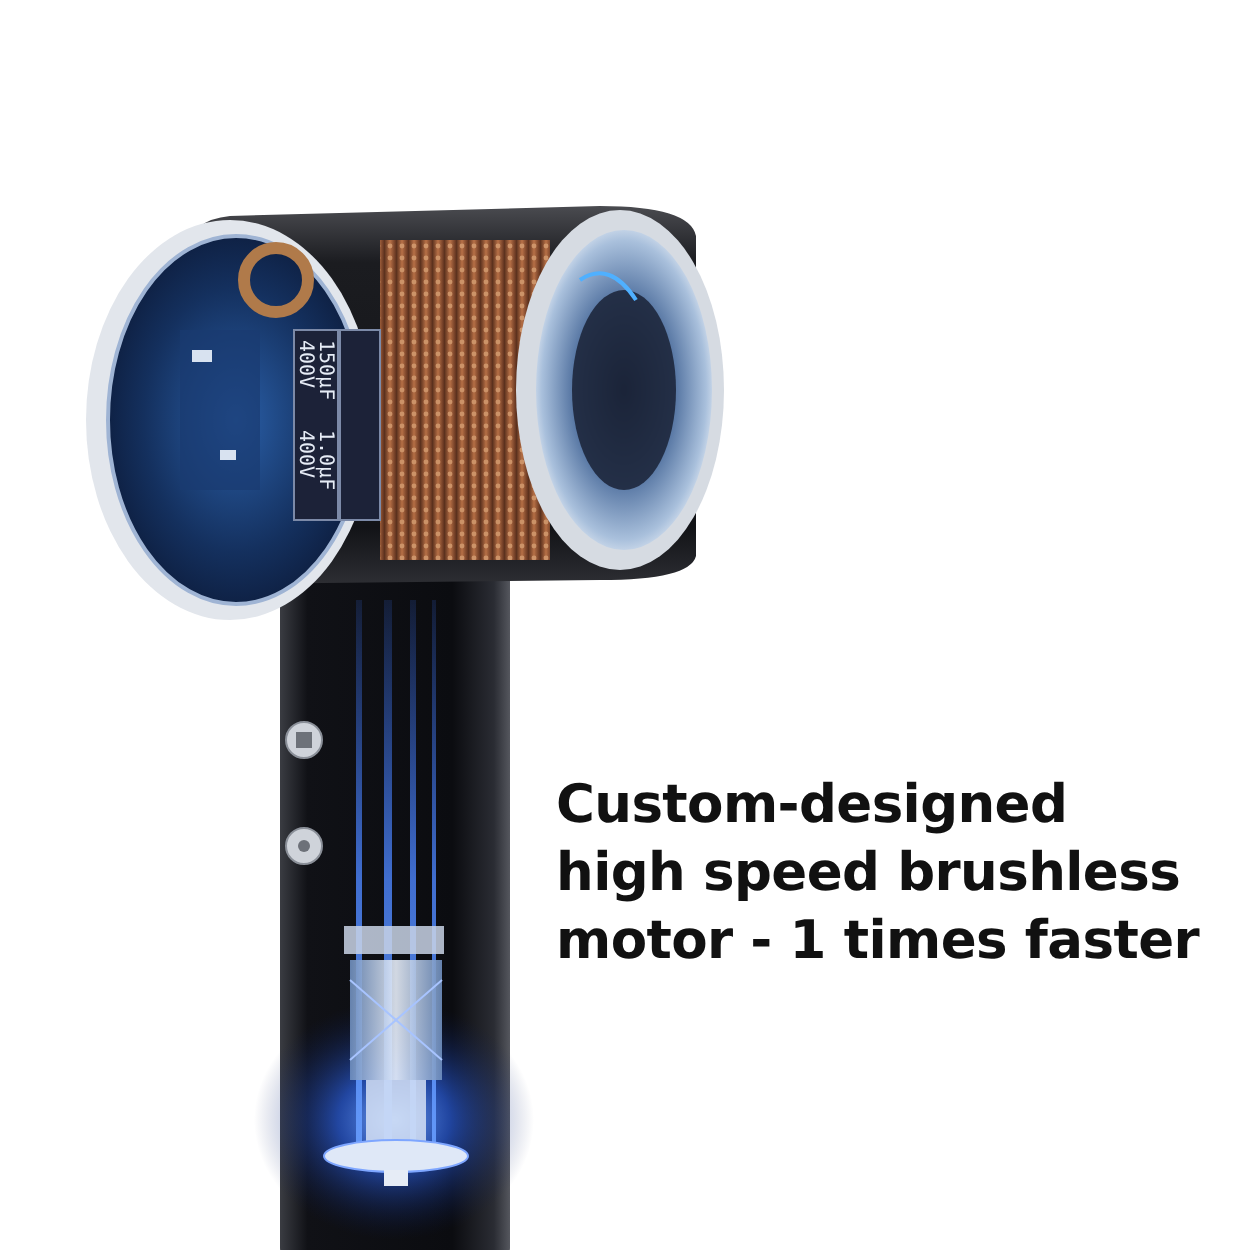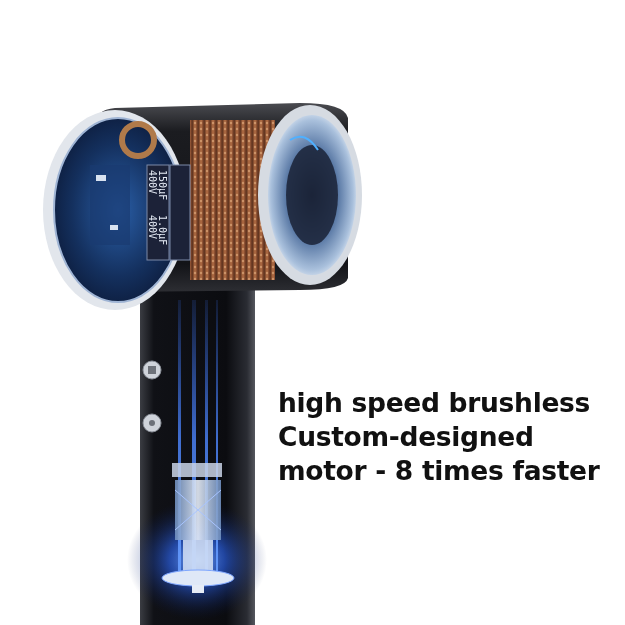--- a/index.html
+++ b/index.html
@@ -116,16 +116,16 @@
     <path d="M290 140 Q305 130 318 150" stroke="#4fb0ff" stroke-width="2" fill="none"></path>
   </svg>
 
   <span class="cap-label" style="left:168px;top:170px;">150μF</span>
   <span class="cap-label" style="left:158px;top:170px;">400V</span>
   <span class="cap-label" style="left:168px;top:215px;">1.0μF</span>
   <span class="cap-label" style="left:158px;top:215px;">400V</span>
 </div>
 
 <div class="caption">
+  <div>Custom-designed</div>
   <div>high speed brushless</div>
-  <div>Custom-designed</div>
-  <div>motor - 8 times faster</div>
+  <div>motor - 1 times faster</div>
 </div>
 
 </body></html>

